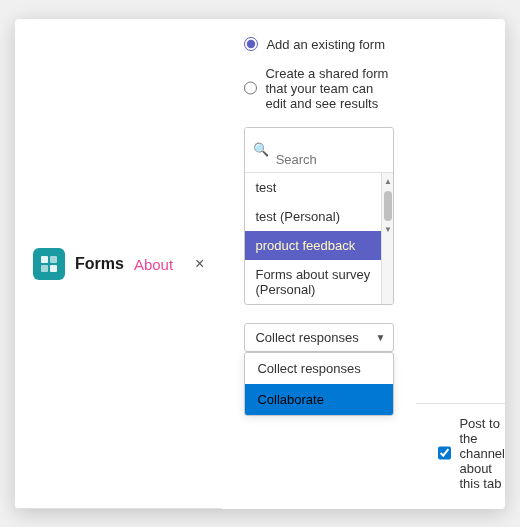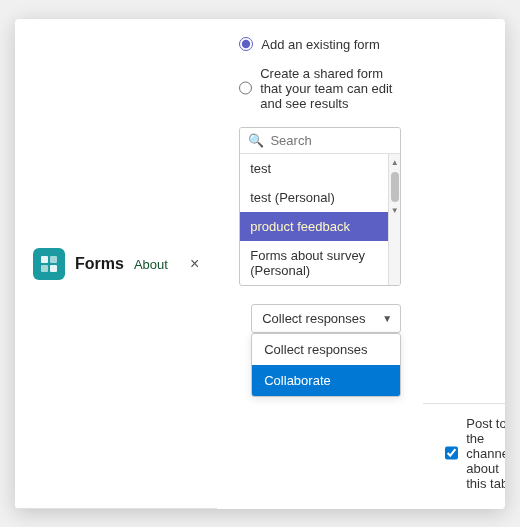--- a/index.html
+++ b/index.html
@@ -45,22 +45,22 @@
       width: 20px;
       height: 20px;
     }
     .header-title {
       font-size: 16px;
       font-weight: 600;
       color: #1a1a1a;
       flex: 1;
     }
     .header-about {
-      font-size: 13px;
-      color: #14532d;
+      font-size: 15px;
+      color: #ec4899;
       cursor: pointer;
       text-decoration: none;
     }
     .header-close {
       font-size: 16px;
       color: #555;
       cursor: pointer;
       margin-left: 12px;
       line-height: 1;
       background: none;
@@ -93,38 +93,38 @@
     .search-icon-unicode {
       color: #888;
       font-size: 13px;
     }
     .search-input {
       border: none;
       outline: none;
       font-size: 13px;
       color: #be185d;
       width: 100%;
+      margin-top: 19px;
     }
     .list-item {
       padding: 7px 10px;
       font-size: 13px;
       color: #333;
       cursor: pointer;
       display: flex;
       align-items: center;
     }
     .list-item.selected {
       background: #5c5fc3;
       color: #fef9c3;
     }
     .dropdown-wrap {
       position: relative;
       display: inline-block;
       margin-top: 8px;
-      margin-left: 12px;
     }
     .dropdown-btn {
       border: 1px solid #c8c8c8;
       border-radius: 3px;
       padding: 6px 30px 6px 10px;
       font-size: 13px;
       color: #333;
       background: #fff;
       cursor: pointer;
       min-width: 150px;
@@ -152,21 +152,21 @@
       overflow: hidden;
     }
     .dropdown-item {
       padding: 8px 12px;
       font-size: 13px;
       color: #333;
       cursor: pointer;
     }
     .dropdown-item.selected {
       background: #0078d4;
-      color: #ffffff;
+      color: #000000;
     }
     .dialog-footer {
       display: flex;
       padding: 12px 22px 18px 22px;
       border-top: 1px solid #e0e0e0;
       gap: 12px;
       margin-top: auto;
     }
     .checkbox-row {
       display: flex;

